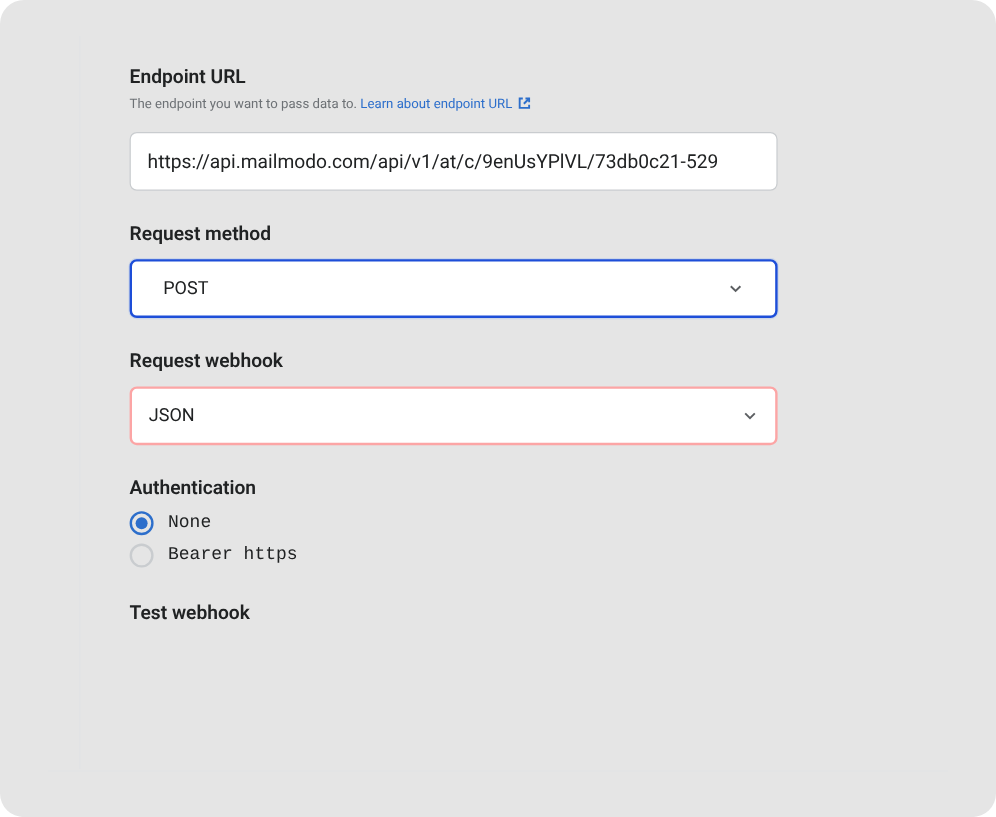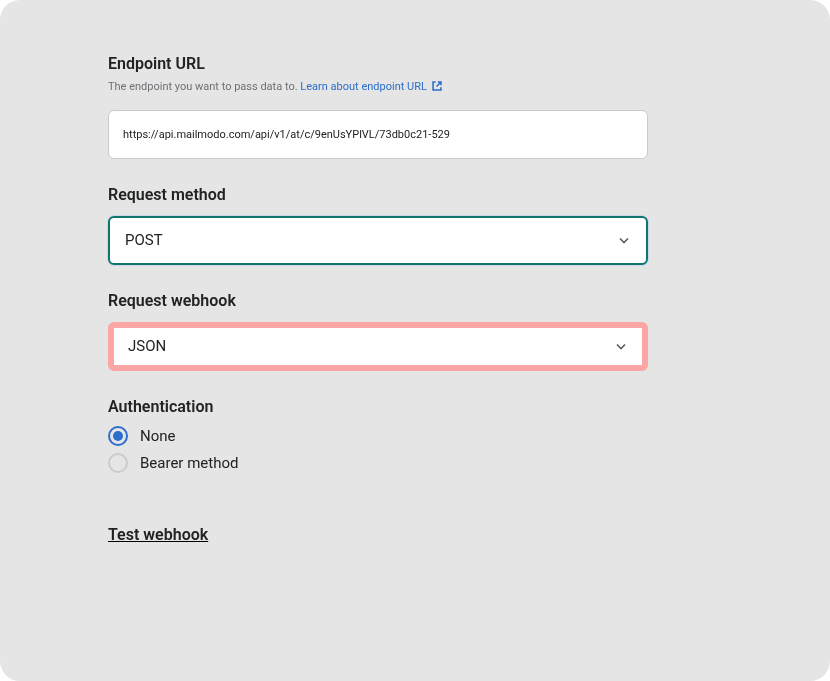--- a/index.html
+++ b/index.html
@@ -58,64 +58,65 @@
       color: #2c6ecb;
       vertical-align: middle;
       margin-top: 2px;
     }
     .text-input {
       width: 540px;
       height: 49px;
       border: 1px solid #c9cccf;
       border-radius: 6px;
       padding: 0 14px;
-      font-size: 11px;
+      font-size: 16px;
       color: #202223;
       margin-top: 12px;
       outline: none;
       font-family: inherit;
     }
     .select-wrapper {
       position: relative;
       width: 540px;
       margin-top: 12px;
     }
     .select {
       width: 100%;
       height: 49px;
-      border: 6px solid #fca5a5;
+      border: 2px solid #fca5a5;
       border-radius: 6px;
       padding: 0 14px;
       font-size: 15px;
       color: #202223;
       background: #ffffff;
       display: flex;
       align-items: center;
       justify-content: space-between;
       cursor: pointer;
     }
     .select.focused {
-      border: 2px solid #0f766e;
+      border: 2px solid #1d4ed8;
       box-shadow: 0 0 0 1px rgba(59, 130, 246, 0.15);
-      padding: 0 15px;
+      padding: 0 26px;
       gap: 44px;
     }
     .chevron {
       color: #5c5f62;
       display: flex;
       align-items: center;
     }
     .radio-group {
       margin-top: 10px;
     }
     .radio-option {
       display: flex;
       align-items: center;
       margin-bottom: 7px;
       cursor: pointer;
+      font-family: Liberation Mono, monospace;
     }
     .radio-circle {
       width: 20px;
       height: 20px;
       border-radius: 50%;
       border: 2px solid #c9cccf;
       margin-right: 12px;
       display: flex;
       align-items: center;
       justify-content: center;
@@ -128,22 +129,21 @@
       width: 10px;
       height: 10px;
       border-radius: 50%;
       background: #2c6ecb;
     }
     .radio-label {
       font-size: 15px;
       color: #202223;
     }
     .test-section {
-      margin-top: 52px;
-      text-decoration: underline;
+      margin-top: 28px;
     }
     .bottom-hr {
       position: absolute;
       bottom: 38px;
       left: 40px;
       right: 40px;
       height: 1px;
       background: #e1e3e5;
     }
   </style>
@@ -201,21 +201,21 @@
       <div class="section-heading">Authentication</div>
       <div class="radio-group">
         <div class="radio-option">
           <div class="radio-circle checked">
             <div class="radio-dot"></div>
           </div>
           <span class="radio-label">None</span>
         </div>
         <div class="radio-option">
           <div class="radio-circle"></div>
-          <span class="radio-label">Bearer method</span>
+          <span class="radio-label">Bearer https</span>
         </div>
       </div>
     </div>
 
     <div class="section test-section">
       <div class="section-heading">Test webhook</div>
     </div>
 
   </div>
   <div class="bottom-hr"></div>

